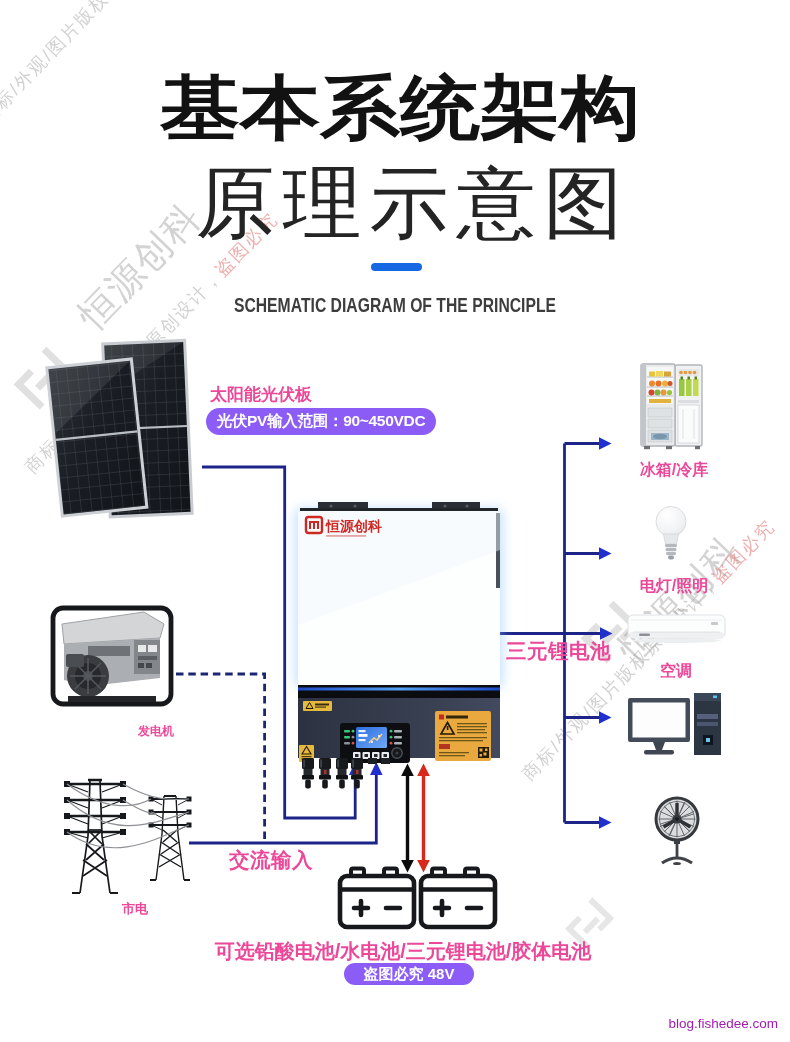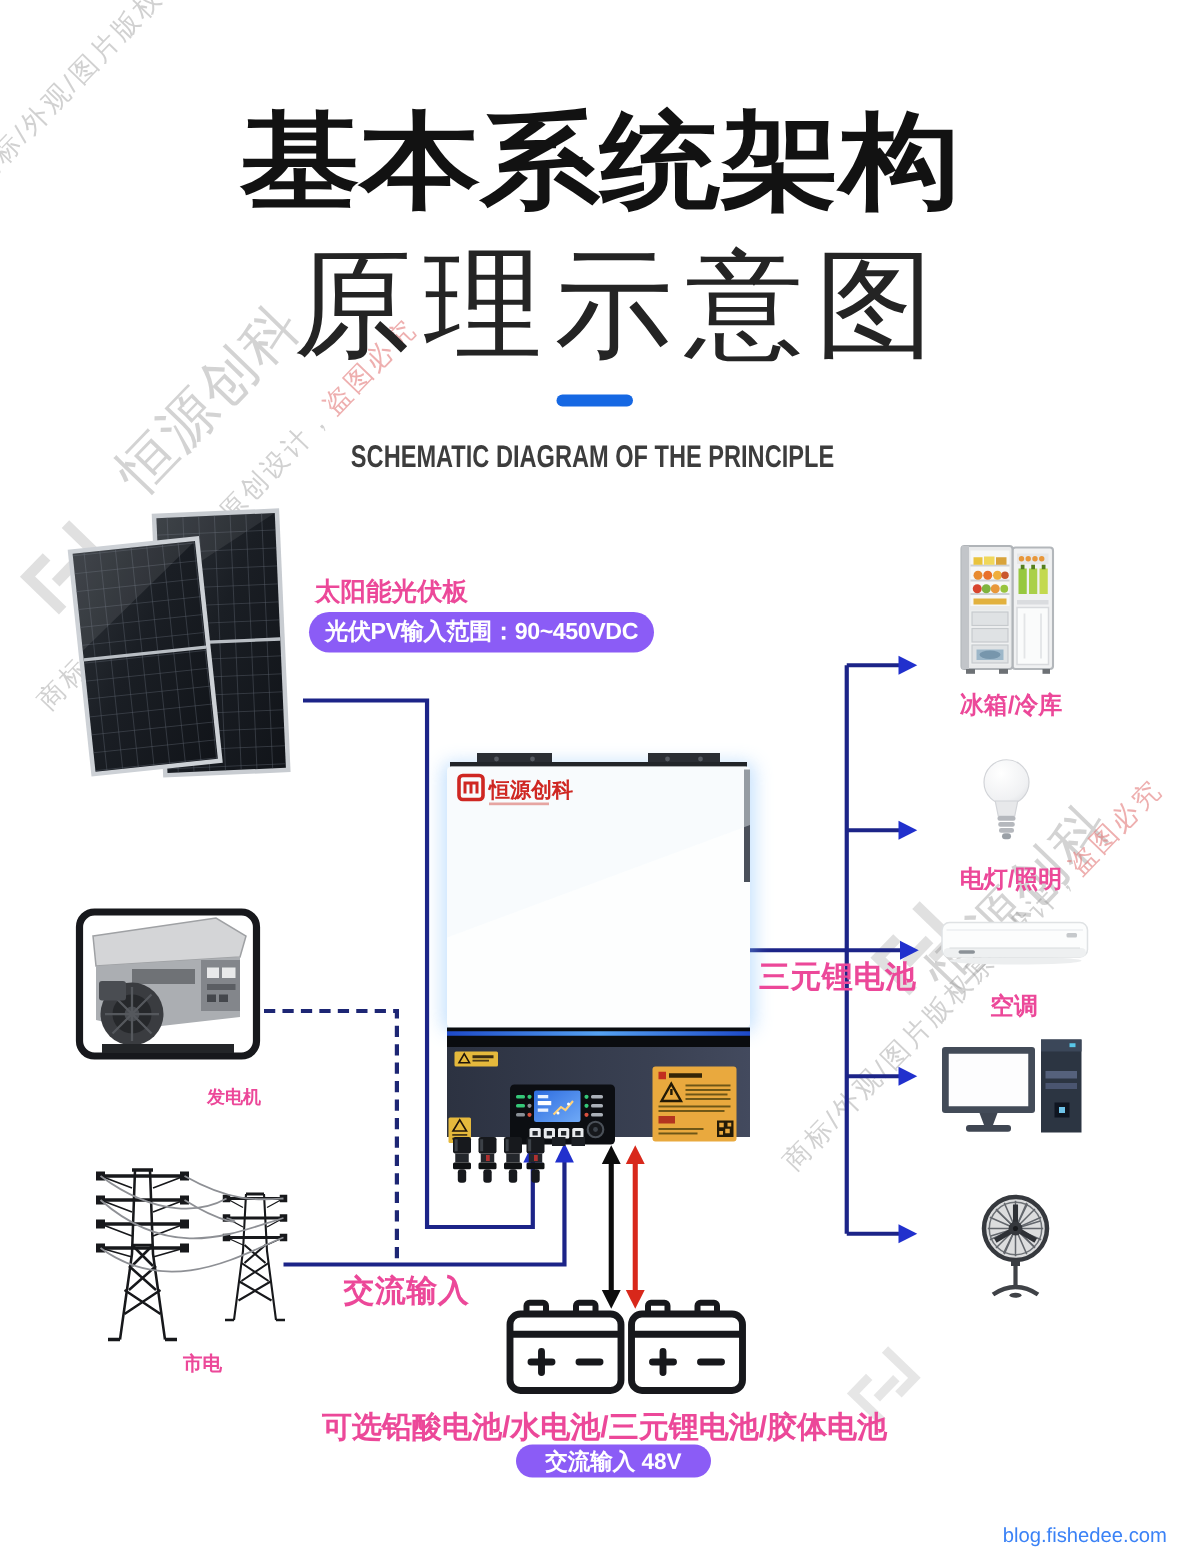--- a/index.html
+++ b/index.html
@@ -27,21 +27,21 @@
   #acout-label{left:506px;top:637px;font-size:20.5px;letter-spacing:0.5px;}
   #acin-label{left:229px;top:846px;font-size:20.5px;letter-spacing:0.5px;}
   .app-label{text-align:center;font-size:16px;}
   #lbl-fridge{left:604px;top:460px;width:140px;}
   #lbl-light{left:604px;top:576px;width:140px;}
   #lbl-ac{left:606px;top:661px;width:140px;}
   #lbl-pc{left:595px;top:762px;width:160px;}
   #lbl-fan{left:602px;top:874px;width:160px;}
   #bat-label{left:145px;top:938px;width:516px;text-align:center;font-size:20px;}
   #bat-badge{left:344px;top:963px;width:130px;height:22px;border-radius:11px;font-size:15px;}
-  #credit{right:12px;top:1016px;font-size:13.5px;color:#3b82f6;z-index:6;}
+  #credit{right:12px;top:1016px;font-size:13.5px;color:#a21caf;z-index:6;}
   
   .wm{z-index:1;white-space:nowrap;transform-origin:0 50%;transform:rotate(-46deg);line-height:1.2;}
   .wm-brand{font-size:38px;font-weight:500;color:rgba(150,150,150,0.42);letter-spacing:1px;}
   .wm-notice{font-size:18px;font-weight:500;color:rgba(152,152,152,0.45);letter-spacing:2px;}
   .wm-notice .red{color:rgba(226,122,122,0.60);}
   .wm-glyph{z-index:1;transform:rotate(-46deg);}
   
   .cmp{z-index:3;}
   #inv-glow{left:298px;top:511px;width:202px;height:174px;z-index:2;
             box-shadow:0 0 11px 3px rgba(130,190,250,0.45);border-radius:4px;}
@@ -530,17 +530,17 @@
     <g fill="#ffffff" stroke="#17181c">
       <rect x="14" y="2.5" width="13" height="10" rx="2" stroke-width="4"></rect>
       <rect x="47" y="2.5" width="13" height="10" rx="2" stroke-width="4"></rect>
       <rect x="3" y="10" width="74" height="51" rx="7" stroke-width="4.6"></rect>
     </g>
     <path d="M3 23.5 H77" stroke="#17181c" stroke-width="4.6"></path>
     <path d="M24 35 V49 M17 42 H31" stroke="#17181c" stroke-width="4.6" stroke-linecap="round"></path>
     <path d="M49 42 H63" stroke="#17181c" stroke-width="4.6" stroke-linecap="round"></path>
   </svg>
   <div class="abs lbl" id="bat-label">可选铅酸电池/水电池/三元锂电池/胶体电池</div>
-  <div class="abs badge" id="bat-badge">交流输入 48V</div>
+  <div class="abs badge" id="bat-badge">盗图必究 48V</div>
 
   <div class="abs" id="credit">blog.fishedee.com</div>
 
 </div>
 
 </body></html>

